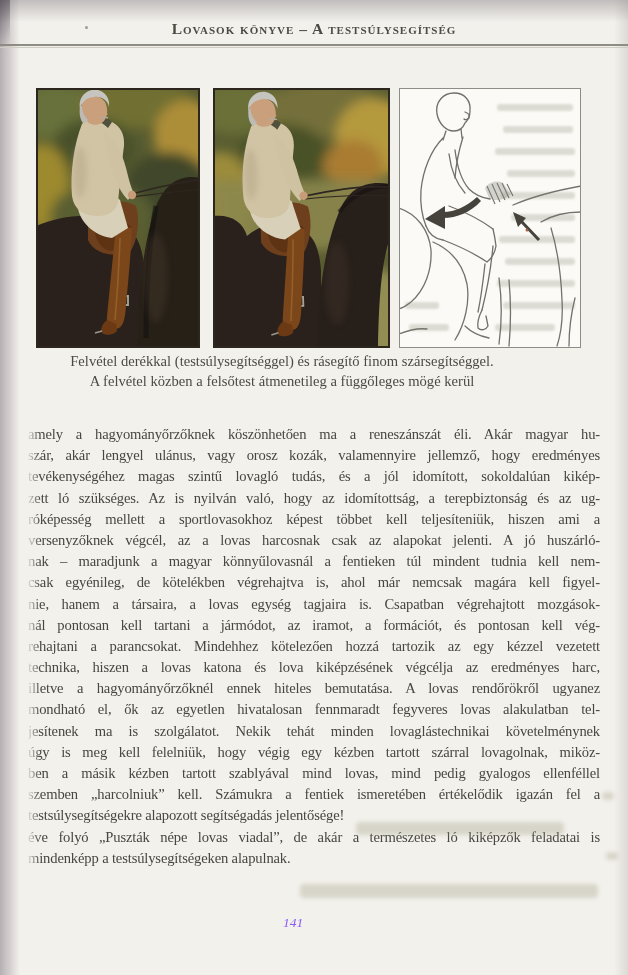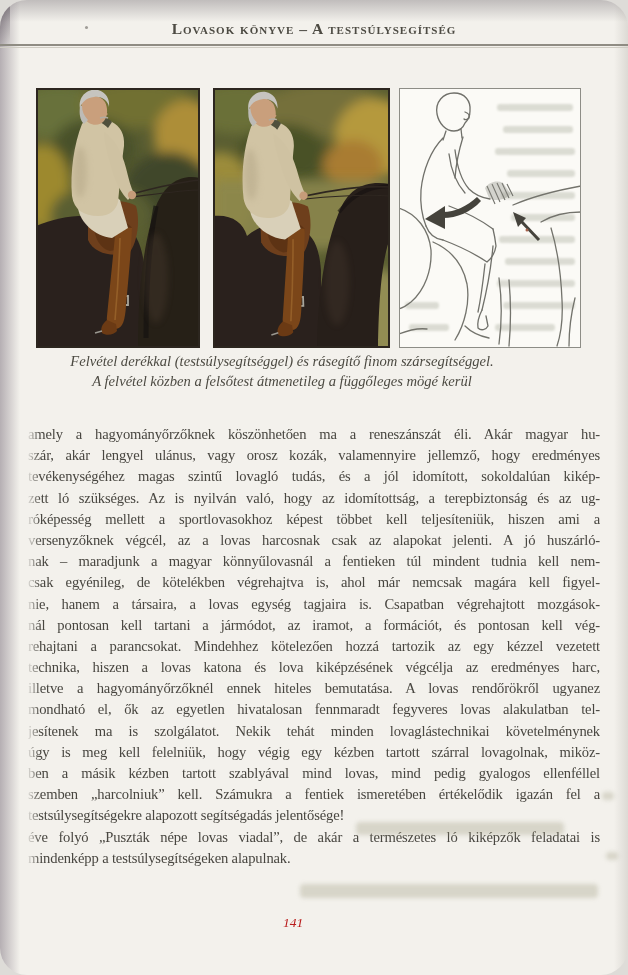--- a/index.html
+++ b/index.html
@@ -1,20 +1,19 @@
 <!DOCTYPE html>
 <html><head>
 <meta charset="utf-8">
 <style>
   html,body{margin:0;padding:0;background:#dedcd8;}
   .page{
     position:relative;width:628px;height:975px;margin:0 auto;
     background:#f3f1ec;overflow:hidden;
     font-family:"Liberation Serif", serif;
-    border-radius:27px;
   }
   
   .shadow-top{position:absolute;left:0;top:0;width:628px;height:22px;
     background:linear-gradient(180deg, rgba(110,104,110,.38), rgba(110,104,110,0));}
   .shadow-left{position:absolute;left:0;top:0;width:20px;height:975px;
     background:linear-gradient(90deg, rgba(96,84,100,.42), rgba(96,84,100,0));}
   .shadow-right{position:absolute;right:0;top:0;width:14px;height:975px;
     background:linear-gradient(270deg, rgba(140,135,128,.22), rgba(140,135,128,0));}
   .corner-dark{position:absolute;left:0;top:0;width:10px;height:64px;
     background:linear-gradient(135deg, rgba(60,50,62,.55), rgba(60,50,62,0) 70%);}
@@ -27,40 +26,40 @@
   .rule{position:absolute;left:0;top:44px;width:628px;height:4px;
     border-top:2px solid #8f8c83;border-bottom:1px solid #cfccc3;box-sizing:border-box;}
   
   .fig{position:absolute;top:88px;}
   .fig1{left:36px;width:164px;height:260px;}
   .fig2{left:213px;width:177px;height:260px;}
   .fig3{left:399px;width:182px;height:260px;}
   .fig svg{display:block;}
   
   .caption{position:absolute;left:0;top:352px;width:564px;text-align:center;
-    font-style:italic;font-size:14.6px;line-height:19.5px;color:#4c4a42;}
+    font-size:14.6px;line-height:19.5px;color:#4c4a42;}
   
   .body-text{position:absolute;left:28px;top:424px;width:572px;
     font-size:14.6px;letter-spacing:-0.15px;color:#484640;}
   .bline{height:21.2px;line-height:21.2px;overflow:hidden;
     text-align:justify;text-align-last:justify;white-space:normal;}
   .bline.last{text-align-last:left;}
   .bline.indent{text-indent:15px;}
   .left-fade{position:absolute;left:24px;top:420px;width:16px;height:474px;
     background:linear-gradient(90deg, rgba(243,241,236,.95) 20%, rgba(243,241,236,0));
     pointer-events:none;}
   
   .smudge{position:absolute;filter:blur(2px);background:rgba(152,150,118,.30);border-radius:4px;}
   .smudge.s1{left:356px;top:822px;width:208px;height:13px;}
   .smudge.s2{left:300px;top:884px;width:298px;height:14px;}
   .smudge.s3{left:602px;top:792px;width:12px;height:8px;}
   .smudge.s4{left:606px;top:852px;width:12px;height:8px;}
   
   .pagenum{position:absolute;left:0;top:915px;width:586px;text-align:center;
-    font-style:italic;font-size:13.5px;color:#b91c1c;}
+    font-style:italic;font-size:13.5px;color:#8b5cf6;}
 </style>
 </head>
 <body>
 
 <div class="page">
 
   <div class="shadow-top"></div>
   <div class="shadow-left"></div>
   <div class="shadow-right"></div>
   <div class="corner-dark"></div>

